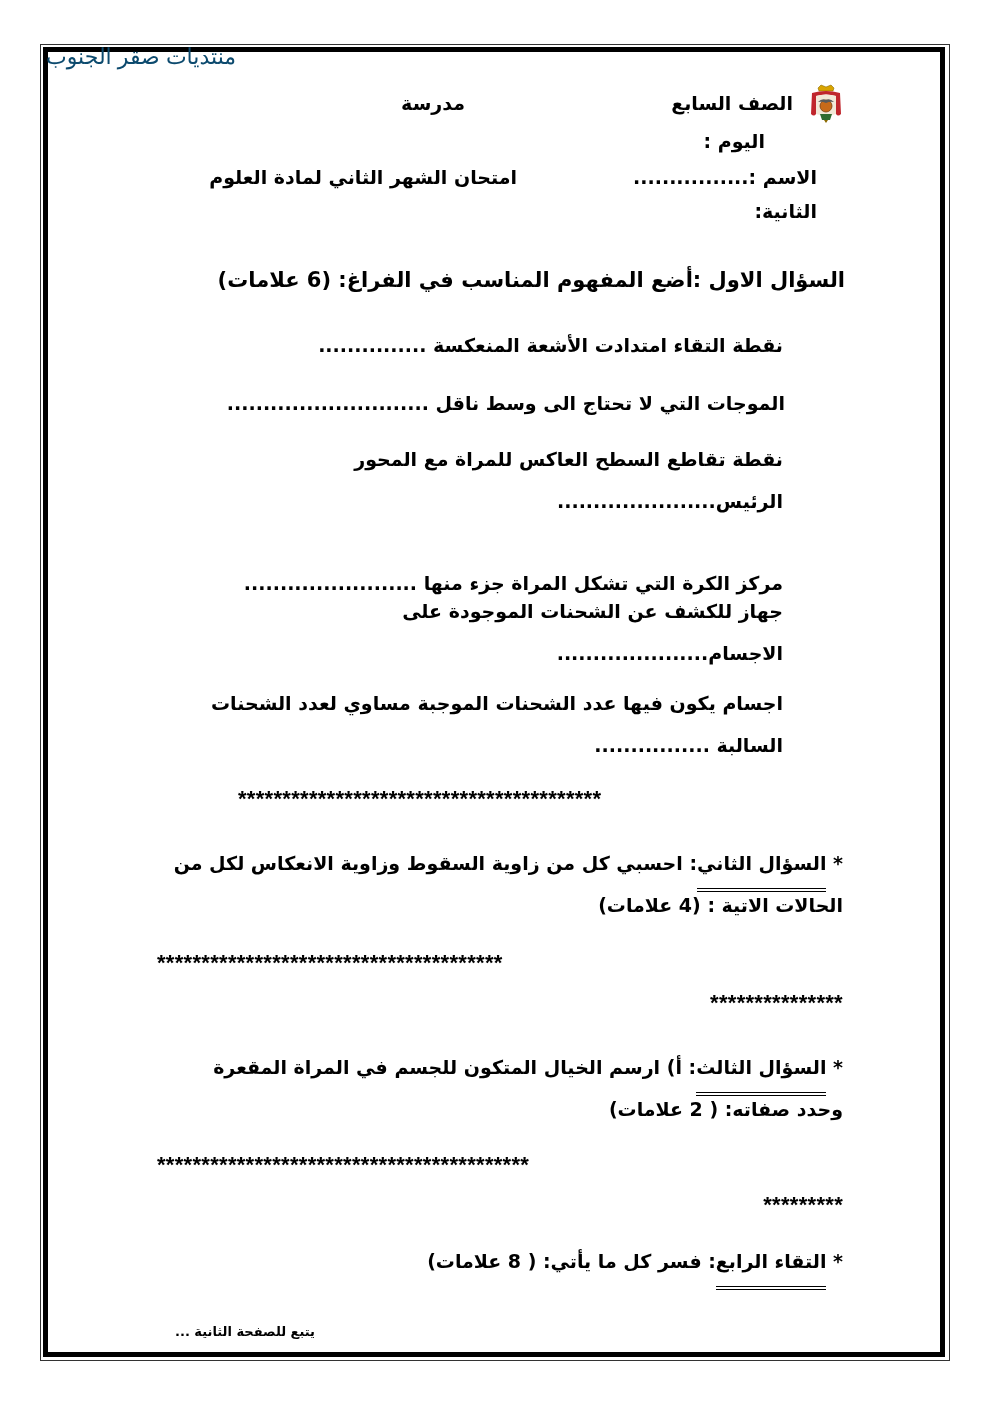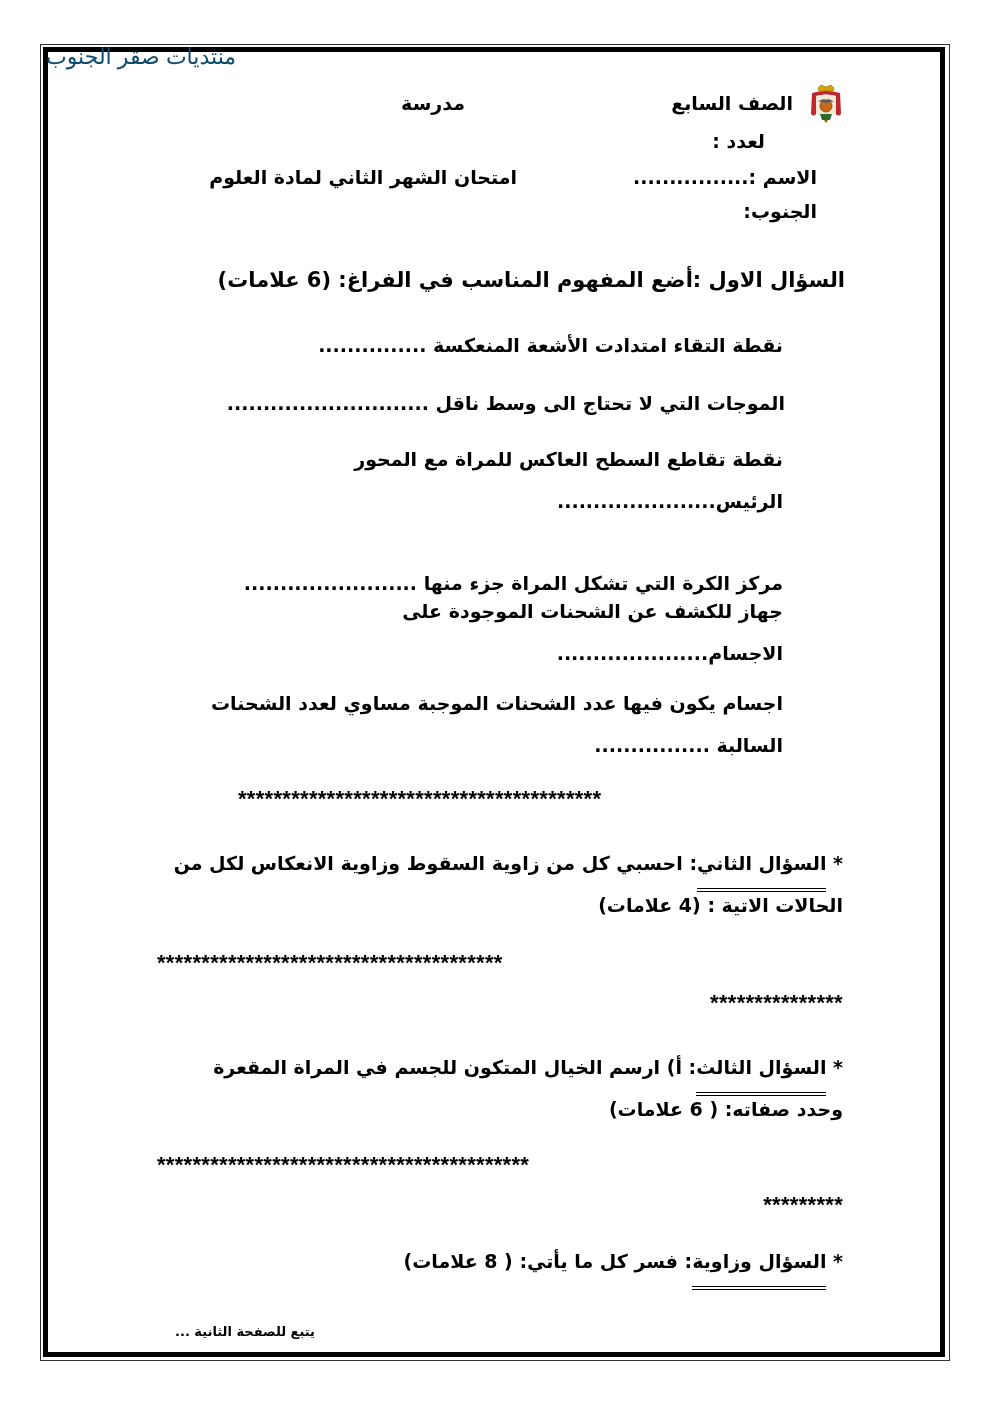--- a/index.html
+++ b/index.html
@@ -100,24 +100,24 @@
     <path d="M8 12 Q18 9 28 12 L28 30 Q18 33 8 30 Z" fill="#f2e8d8"></path>
     <circle cx="18" cy="22" r="6" fill="#c76a1a" stroke="#7a3c0c" stroke-width="0.8"></circle>
     <path d="M10 18 Q14 14 18 16 Q22 14 26 18 Q22 17 18 19 Q14 17 10 18 Z" fill="#5a5a5a"></path>
     <path d="M12 30 L24 30 L22 36 L14 36 Z" fill="#2f6b2f"></path>
     <path d="M16 36 L20 36 L18 39 Z" fill="#8a6a00"></path>
   </svg>
 </div>
 
 <div class="abs hdr" style="right:200px; top:92px;">الصف السابع</div>
 <div class="abs hdr" style="right:528px; top:92px;">مدرسة</div>
-<div class="abs hdr" style="right:228px; top:130px;">لعدد :</div>
+<div class="abs hdr" style="right:228px; top:130px;">اليوم :</div>
 <div class="abs hdr" style="right:176px; top:166px;">الاسم :................</div>
 <div class="abs hdr" style="right:476px; top:166px;">امتحان الشهر الثاني  لمادة العلوم</div>
-<div class="abs hdr" style="right:176px; top:200px;">الجنوب:</div>
+<div class="abs hdr" style="right:176px; top:200px;">الثانية:</div>
 
 <div class="abs q-title" style="right:148px; top:268px;">السؤال الاول :أضع المفهوم المناسب في الفراغ: (6 علامات)</div>
 
 <div class="abs item" style="right:210px; top:334px;margin-left:44px;">نقطة التقاء امتدادت الأشعة المنعكسة ...............</div>
 <div class="abs item" style="right:208px; top:392px;margin-left:32px;">الموجات التي لا تحتاج الى وسط ناقل  ............................</div>
 <div class="abs item" style="right:210px; top:448px;">نقطة تقاطع السطح العاكس للمراة مع المحور</div>
 <div class="abs item" style="right:210px; top:490px;">الرئيس......................</div>
 <div class="abs item" style="right:210px; top:524px;margin-top:48px;">مركز الكرة التي تشكل المراة جزء منها ........................</div>
 <div class="abs item" style="right:210px; top:600px;">جهاز للكشف عن الشحنات الموجودة على</div>
 <div class="abs item" style="right:210px; top:642px;">الاجسام.....................</div>
@@ -130,22 +130,22 @@
   <span>* </span><span class="dbl-u">السؤال الثاني</span><span>: احسبي كل من زاوية السقوط وزاوية الانعكاس لكل من</span>
 </div>
 <div class="abs item" style="right:150px; top:894px;">الحالات الاتية  : (4 علامات)</div>
 
 <div class="abs stars" style="left:157px; top:950px;">***************************************</div>
 <div class="abs stars" style="right:150px; top:990px;">***************</div>
 
 <div class="abs item" style="right:150px; top:1056px;">
   <span>*  </span><span class="dbl-u">السؤال الثالث</span><span>: أ) ارسم الخيال المتكون للجسم في المراة المقعرة</span>
 </div>
-<div class="abs item" style="right:150px; top:1098px;">وحدد صفاته:   ( 6 علامات)</div>
+<div class="abs item" style="right:150px; top:1098px;">وحدد صفاته:   ( 2 علامات)</div>
 
 <div class="abs stars" style="left:157px; top:1152px;">******************************************</div>
 <div class="abs stars" style="right:150px; top:1192px;">*********</div>
 
 <div class="abs item" style="right:150px; top:1250px;">
-  <span>*  </span><span class="dbl-u">السؤال وزاوية</span><span>: فسر كل ما يأتي: ( 8 علامات)</span>
+  <span>*  </span><span class="dbl-u">التقاء الرابع</span><span>: فسر كل ما يأتي: ( 8 علامات)</span>
 </div>
 
 <div class="abs footer" style="right:678px; top:1324px;">يتبع للصفحة الثانية ...</div>
 
 </body></html>

